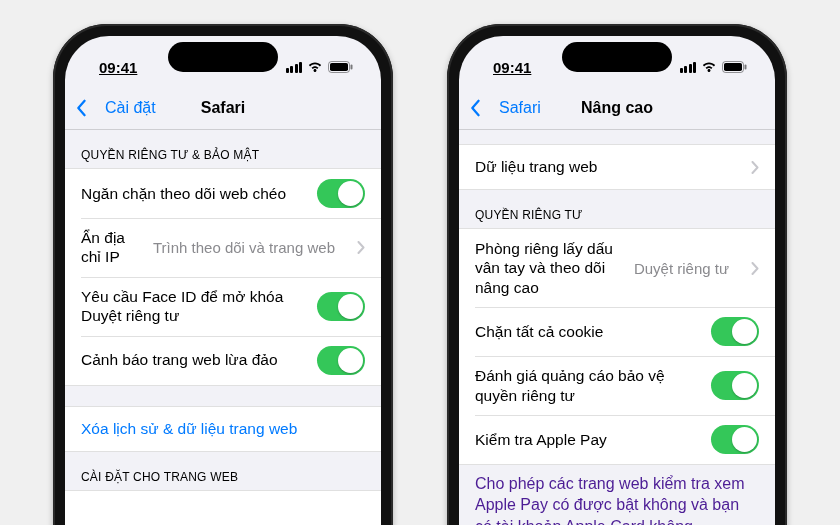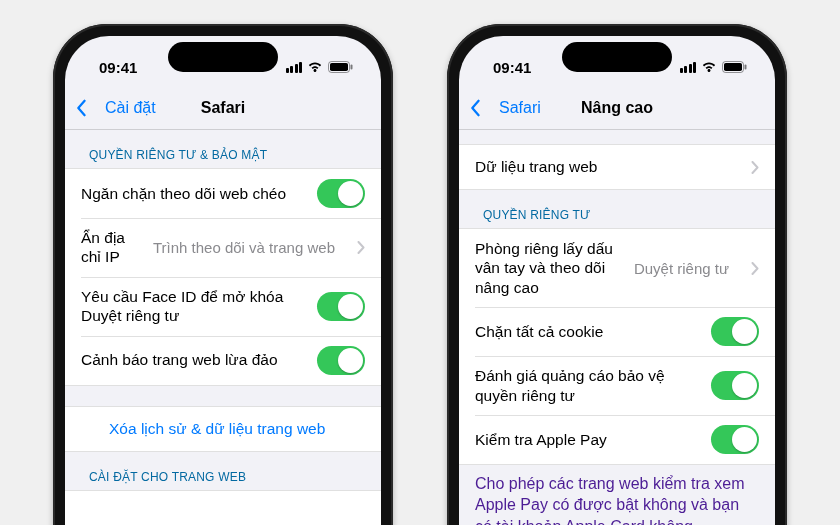--- a/index.html
+++ b/index.html
@@ -46,20 +46,21 @@
   .status-bar {
     height: 50px;
     display: flex;
     justify-content: space-between;
     align-items: center;
     padding: 0 28px 0 34px;
     font-size: 15px;
     font-weight: 600;
     color: #000;
     padding-top: 12px;
+    text-decoration: underline;
   }
   .status-right { display: flex; align-items: center; gap: 5px; }
   .signal-bars { display: flex; align-items: flex-end; gap: 1.5px; }
   .signal-bars span { width: 3px; background: #000; border-radius: 1px; }
   .signal-bars span:nth-child(1){height:5px;}
   .signal-bars span:nth-child(2){height:7px;}
   .signal-bars span:nth-child(3){height:9px;}
   .signal-bars span:nth-child(4){height:11px;}
   .wifi-icon, .battery-icon { display: inline-flex; }
   .nav-bar {
@@ -78,23 +79,23 @@
     align-items: flex-end;
     color: #007aff;
     font-size: 16px;
     gap: 18px;
   }
   .nav-back svg { width: 12px; height: 18px; }
   .nav-title { font-size: 16px; font-weight: 600; color: #000; }
   .content { padding-bottom: 20px; }
   .section-header {
     font-size: 12px;
-    color: #0369a1;
+    color: #000000;
     text-transform: uppercase;
-    padding: 18px 16px 6px 24px;
+    padding: 18px 16px 6px 16px;
     letter-spacing: 0.2px;
   }
   .group {
     background: #fff;
     border-top: 0.5px solid rgba(0,0,0,0.12);
     border-bottom: 0.5px solid rgba(0,0,0,0.12);
   }
   .row {
     min-height: 44px;
     padding: 10px 16px;
@@ -108,21 +109,21 @@
   }
   .row + .row::before {
     content: "";
     position: absolute;
     top: 0; left: 16px; right: 0;
     height: 0.5px;
     background: rgba(0,0,0,0.12);
   }
   .row-label { flex: 1; line-height: 1.25; }
   .row-value { color: #8a8a8e; font-size: 15px; margin-right: 4px; }
-  .row-link { color: #007aff; margin-left: 28px; }
+  .row-link { color: #007aff; }
   .chevron { color: #c7c7cc; display: inline-flex; }
   .chevron svg { width: 8px; height: 13px; }
   .toggle {
     width: 48px; height: 29px; border-radius: 15px;
     background: #34c759; position: relative; flex-shrink: 0;
   }
   .toggle::after {
     content: ""; position: absolute; top: 2px; right: 2px;
     width: 25px; height: 25px; border-radius: 50%; background: #fff;
     box-shadow: 0 1px 2px rgba(0,0,0,0.25);

